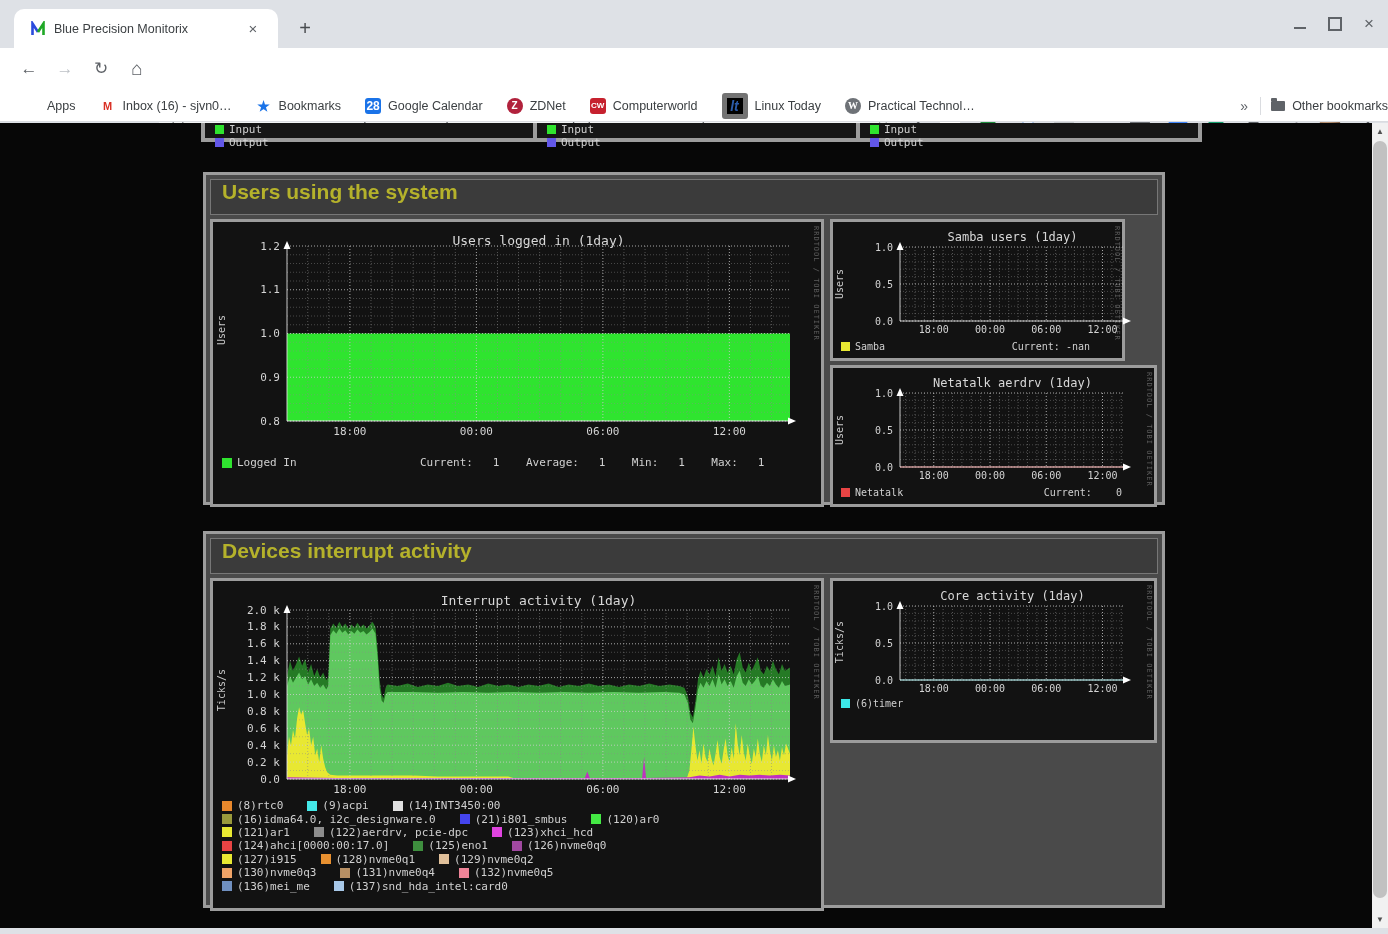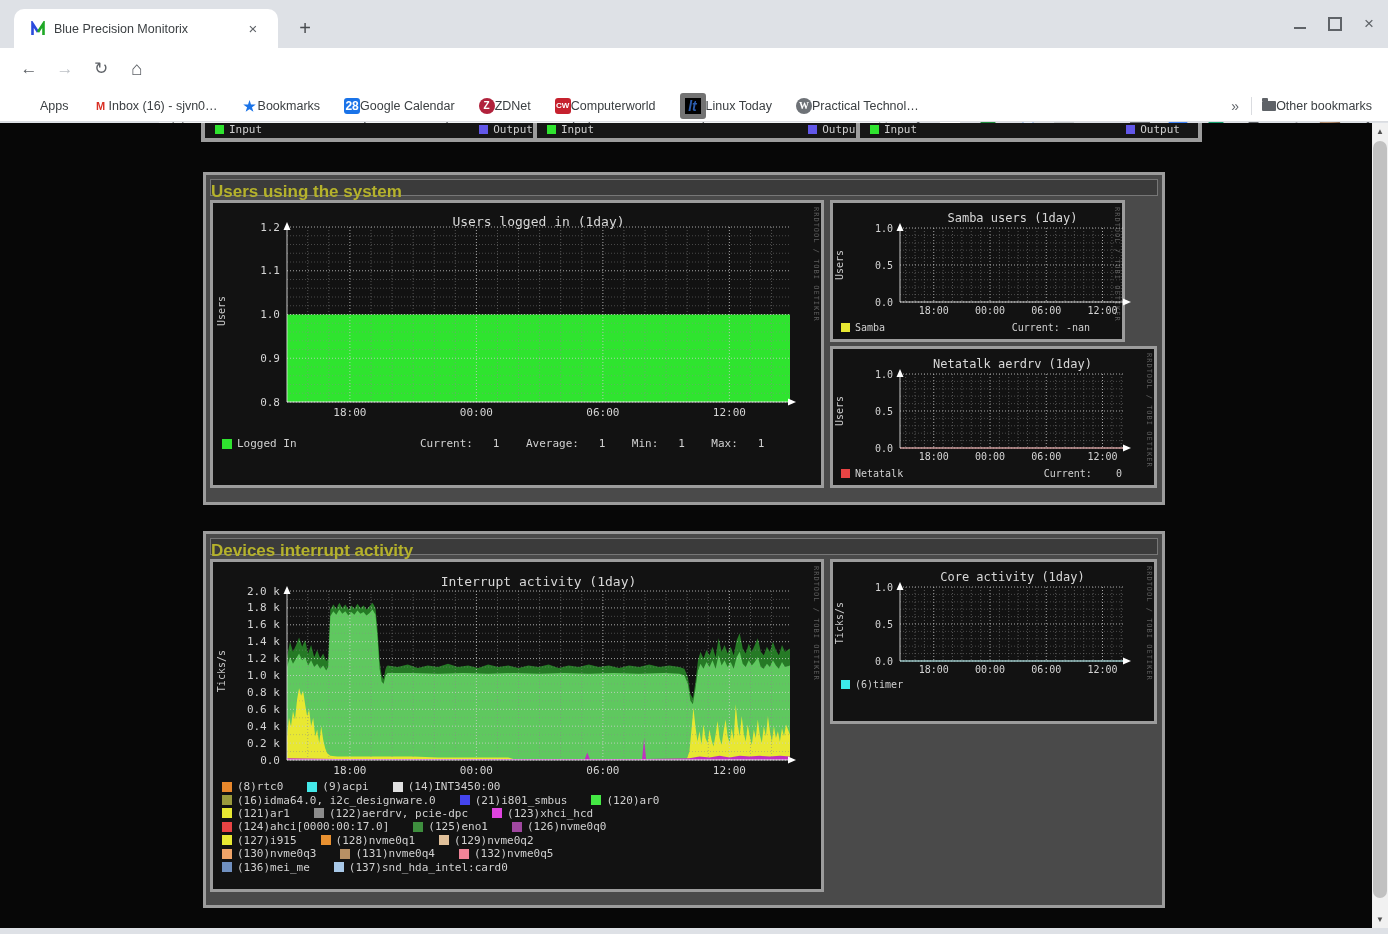--- a/index.html
+++ b/index.html
@@ -30,42 +30,42 @@
   .url-host{color:#202124;}
   .url-path{color:#5F6368;}
   .star{color:#5F6368;font-size:16px;margin-left:8px;cursor:pointer;flex:none;}
   .extrow{position:absolute;right:8px;top:56px;display:flex;gap:14px;align-items:center;}
   .ext{width:24px;height:24px;display:flex;align-items:center;justify-content:center;cursor:pointer;position:relative;}
   .sq-ico{width:20px;height:20px;border-radius:4px;display:flex;align-items:center;justify-content:center;
           font-weight:bold;font-size:12px;}
   .avatar{width:24px;height:24px;border-radius:50%;background:radial-gradient(circle at 35% 30%,#d9b08c 0 35%,#8a6a52 70%,#5d4636 100%);}
   .bookmarks{position:absolute;left:0;top:90px;width:1388px;height:32px;background:#fff;border-bottom:1px solid #DADCE0;
              display:flex;align-items:center;font-size:12.5px;color:#3C4043;box-sizing:border-box;}
-  .bm{display:flex;align-items:center;margin-left:24px;cursor:pointer;white-space:nowrap;justify-content:center;}
+  .bm{display:flex;align-items:center;gap:7px;margin-left:24px;cursor:pointer;white-space:nowrap;justify-content:center;}
   .bm-ico{width:16px;height:16px;display:flex;align-items:center;justify-content:center;flex:none;
           font-size:11px;font-weight:bold;border-radius:3px;}
   .bm-spacer{flex:1;}
   .apps-grid{display:grid;grid-template-columns:repeat(3,4px);grid-template-rows:repeat(3,4px);gap:1px;}
   .apps-grid i{border-radius:50%;}
   .folder{width:14px;height:10px;background:#5F6368;border-radius:1px;position:relative;}
   .folder:before{content:"";position:absolute;left:0;top:-3px;width:6px;height:3px;background:#5F6368;border-radius:1px 1px 0 0;}
   .bm-sep{width:1px;height:18px;background:#DADCE0;margin:0 10px 0 12px;}
   
   .content{position:absolute;left:0;top:123px;width:1372px;height:805px;background:#070707;overflow:hidden;}
   .bottombar{position:absolute;left:0;top:928px;width:1388px;height:6px;background:#DEE1E6;}
   .scrollbar{position:absolute;right:0;top:123px;width:16px;height:805px;background:#F1F1F1;}
   .sb-btn{position:absolute;left:0;width:16px;height:17px;color:#505050;font-size:8px;text-align:center;line-height:17px;cursor:pointer;}
   .sb-thumb{position:absolute;left:1px;width:14px;background:#C1C1C1;border-radius:7px;cursor:pointer;}
   .top-panel{position:absolute;top:0;height:15px;background:#161616;border:4px solid #9C9C9C;border-top:none;
              display:flex;justify-content:space-between;align-items:flex-start;padding:0 18px 0 10px;
-             font-family:"DejaVu Sans Mono",monospace;font-size:11px;color:#CFCFCF;line-height:13px;}
+             font-family:"DejaVu Sans Mono",monospace;font-size:11px;color:#CFCFCF;line-height:13px;flex-direction:column;}
   .lg-sq{display:inline-block;width:9px;height:9px;margin-right:5px;vertical-align:-1px;}
   .section{position:absolute;left:203px;width:962px;background:#4A4A4A;border:3px solid #9C9C9C;padding:4px;box-sizing:border-box;}
-  .sec-header{height:17px;background:#3B3B3B;border:1px solid #777;box-sizing:border-box;
-              line-height:23px;font-size:17px;font-weight:bold;color:#B5B22B;}
+  .sec-header{height:36px;background:#3B3B3B;border:1px solid #777;box-sizing:border-box;
+              line-height:23px;padding-left:11px;font-size:21px;font-weight:bold;color:#B5B22B;}
   .sec-body{margin-top:4px;display:flex;gap:6px;}
   .rightcol{display:flex;flex-direction:column;gap:4px;}
   .panel{position:relative;background:#121212;border:3px solid #9C9C9C;box-sizing:border-box;}
   .watermark{position:absolute;top:4px;right:1px;writing-mode:vertical-rl;font-family:"DejaVu Sans Mono",monospace;
              font-size:7px;letter-spacing:1px;color:#5E5E5E;}
   .chart-title{position:absolute;text-align:center;font-family:"DejaVu Sans Mono",monospace;color:#D8D8D8;}
   .ylab{position:absolute;writing-mode:vertical-rl;transform:rotate(180deg);font-family:"DejaVu Sans Mono",monospace;color:#C8C8C8;}
   svg.plot{position:absolute;overflow:visible;}
   .legend{position:absolute;font-family:"DejaVu Sans Mono",monospace;color:#D0D0D0;}
   .lg-row{display:flex;align-items:center;}
@@ -229,21 +229,21 @@
     </span>
     <span class="bm">
       <span class="bm-ico" style="background:#6E7277;border-radius:50%;color:#fff;font-size:10px;font-family:'Liberation Serif',serif">W</span>
       <span>Practical Technol…</span>
     </span>
     <span class="bm-spacer"></span>
     <span class="bm" style="margin-left:0">
       <span style="color:#5F6368;font-size:14px">»</span>
     </span>
     <span class="bm-sep"></span>
-    <span class="bm" style="margin-left:0;margin-right:16px">
+    <span class="bm" style="margin-left:0;">
       <span class="folder"></span>
       <span>Other bookmarks</span>
     </span>
   </div>
 
   <div class="content" style="background: rgb(7, 7, 7);">
 
     <div class="top-panel" style="left:201px;width:318px">
       <span><span class="lg-sq" style="background-color: rgb(47, 228, 47);"></span><span>Input</span></span>
       <span><span class="lg-sq" style="background-color: rgb(98, 87, 232);"></span><span>Output</span></span>

